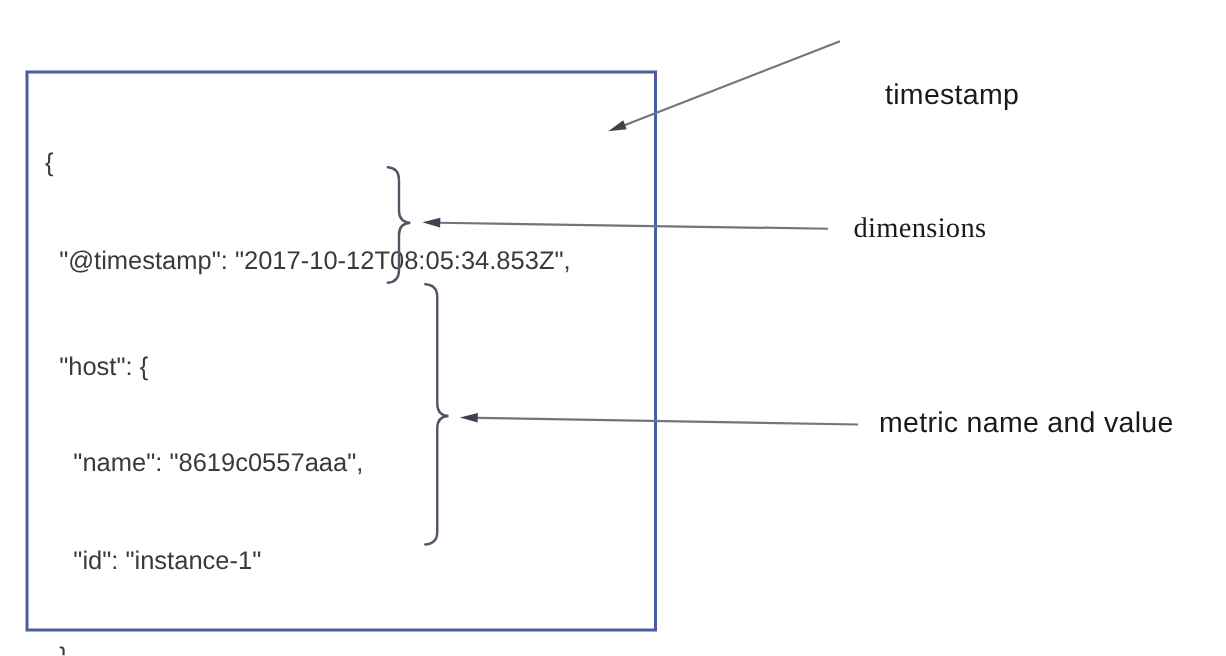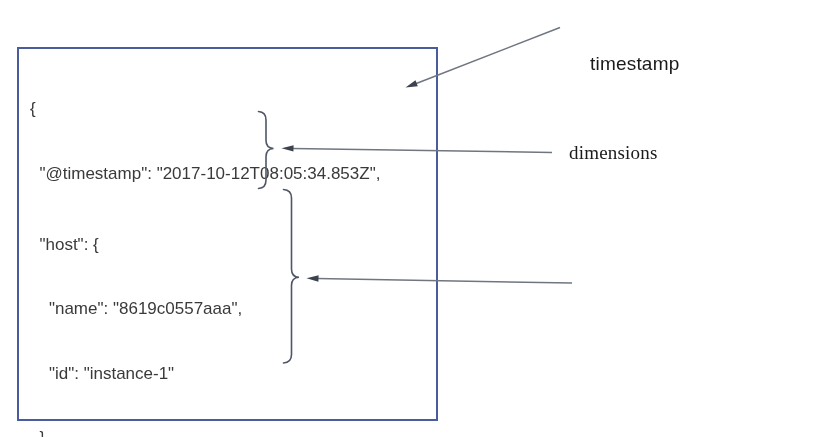--- a/index.html
+++ b/index.html
@@ -97,14 +97,15 @@
     </g>
 
     <g>
       <line x1="572" y1="283" x2="317" y2="278.6" stroke="#6f7680" stroke-width="1.5"></line>
       <polygon points="306.5,278.3 318.6,275.3 318.4,281.7" fill="#3c434f"></polygon>
     </g>
   </svg>
 
   <div class="anno-label label-timestamp">timestamp</div>
   <div class="anno-label label-dimensions">dimensions</div>
+  <div class="anno-label label-metric">metric name and value</div>
 
 </div>
 
 </body></html>

